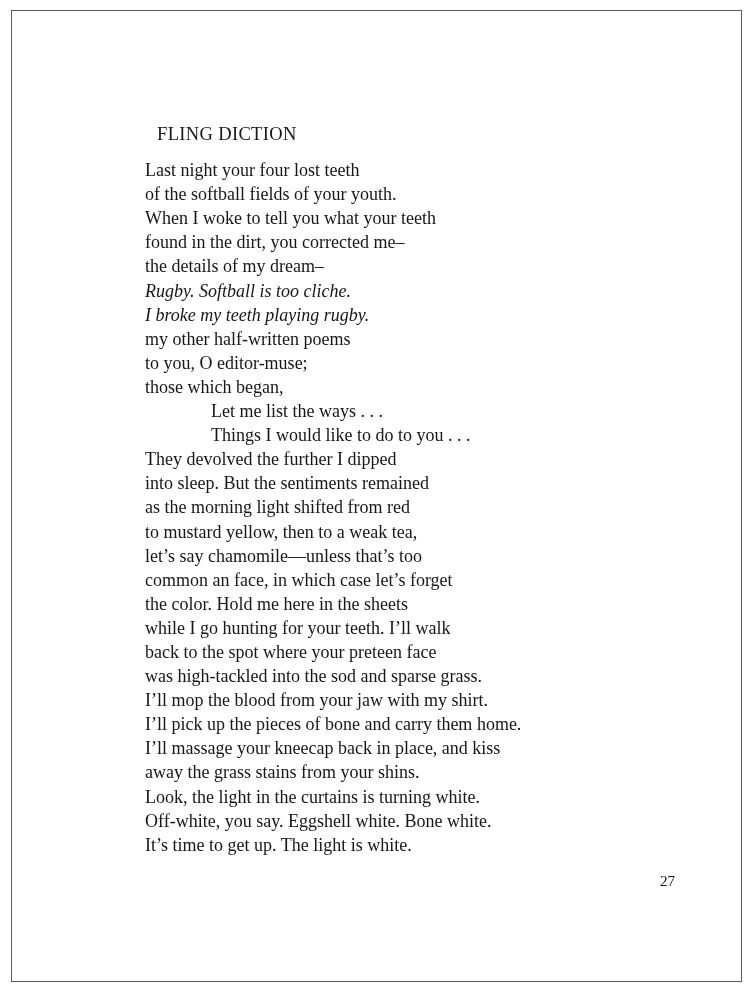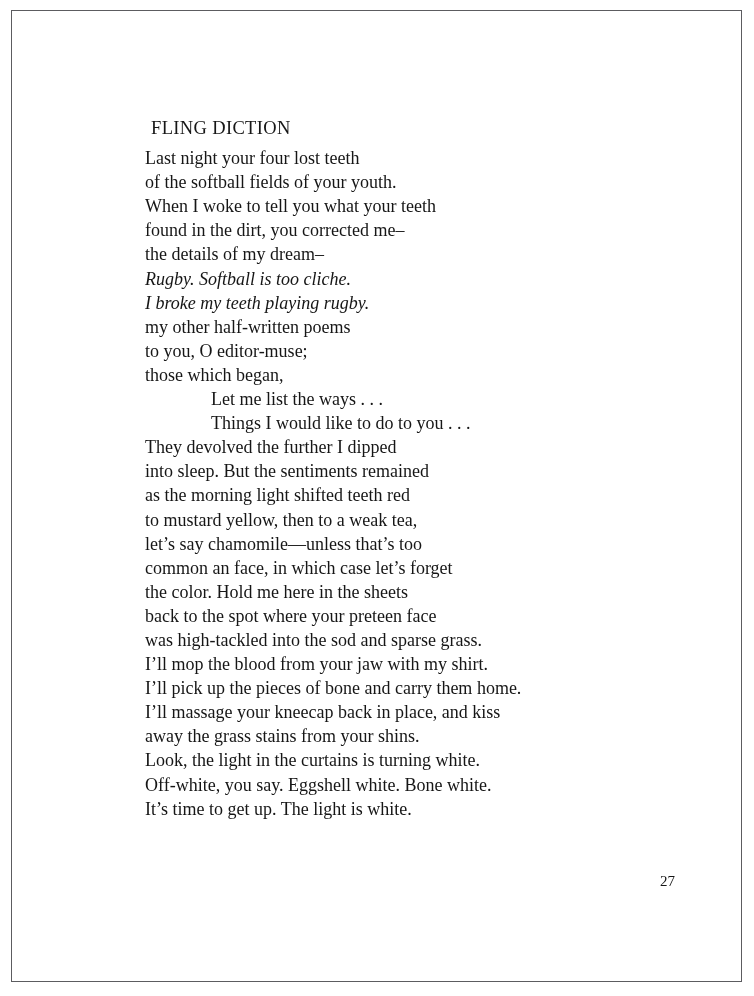--- a/index.html
+++ b/index.html
@@ -32,21 +32,21 @@
     top: 99px;
     width: 470px;
   }
 
   .poem-title {
     font-size: 18.5px;
     line-height: 24.1px;
     letter-spacing: 0.35px;
     white-space: pre;
     font-weight: normal;
-    margin: 6px;
+    margin: 12px;
   }
 
   .poem-line {
     font-size: 18px;
     line-height: 24.1px;
     white-space: pre;
     min-height: 24.1px;
   }
 
   .poem-line.indent {
@@ -84,25 +84,26 @@
         <div class="poem-line">the details of my dream–</div>
         <div class="poem-line italic">Rugby. Softball is too cliche.</div>
         <div class="poem-line italic">I broke my teeth playing rugby.</div>
         <div class="poem-line">my other half-written poems</div>
         <div class="poem-line">to you, O editor-muse;</div>
         <div class="poem-line">those which began,</div>
         <div class="poem-line indent">Let me list the ways . . .</div>
         <div class="poem-line indent">Things I would like to do to you . . .</div>
         <div class="poem-line">They devolved the further I dipped</div>
         <div class="poem-line">into sleep. But the sentiments remained</div>
-        <div class="poem-line">as the morning light shifted teeth red</div>
+        <div class="poem-line">as the morning light shifted from red</div>
         <div class="poem-line">to mustard yellow, then to a weak tea,</div>
         <div class="poem-line">let’s say chamomile—unless that’s too</div>
         <div class="poem-line">common an face, in which case let’s forget</div>
         <div class="poem-line">the color. Hold me here in the sheets</div>
+        <div class="poem-line">while I go hunting for your teeth. I’ll walk</div>
         <div class="poem-line">back to the spot where your preteen face</div>
         <div class="poem-line">was high-tackled into the sod and sparse grass.</div>
         <div class="poem-line">I’ll mop the blood from your jaw with my shirt.</div>
         <div class="poem-line">I’ll pick up the pieces of bone and carry them home.</div>
         <div class="poem-line">I’ll massage your kneecap back in place, and kiss</div>
         <div class="poem-line">away the grass stains from your shins.</div>
         <div class="poem-line">Look, the light in the curtains is turning white.</div>
         <div class="poem-line"><span class="seg-italic">Off-white</span><span class="seg-roman">, you say. </span><span class="seg-italic">Eggshell white. Bone white.</span></div>
         <div class="poem-line">It’s time to get up. The light is white.</div>
       </div>

